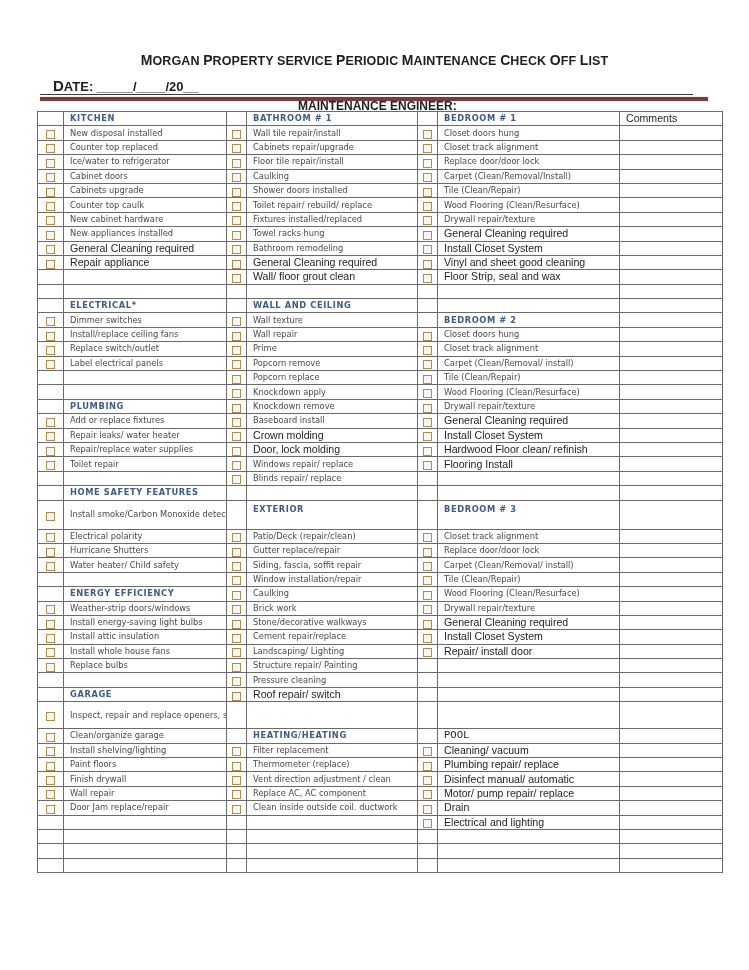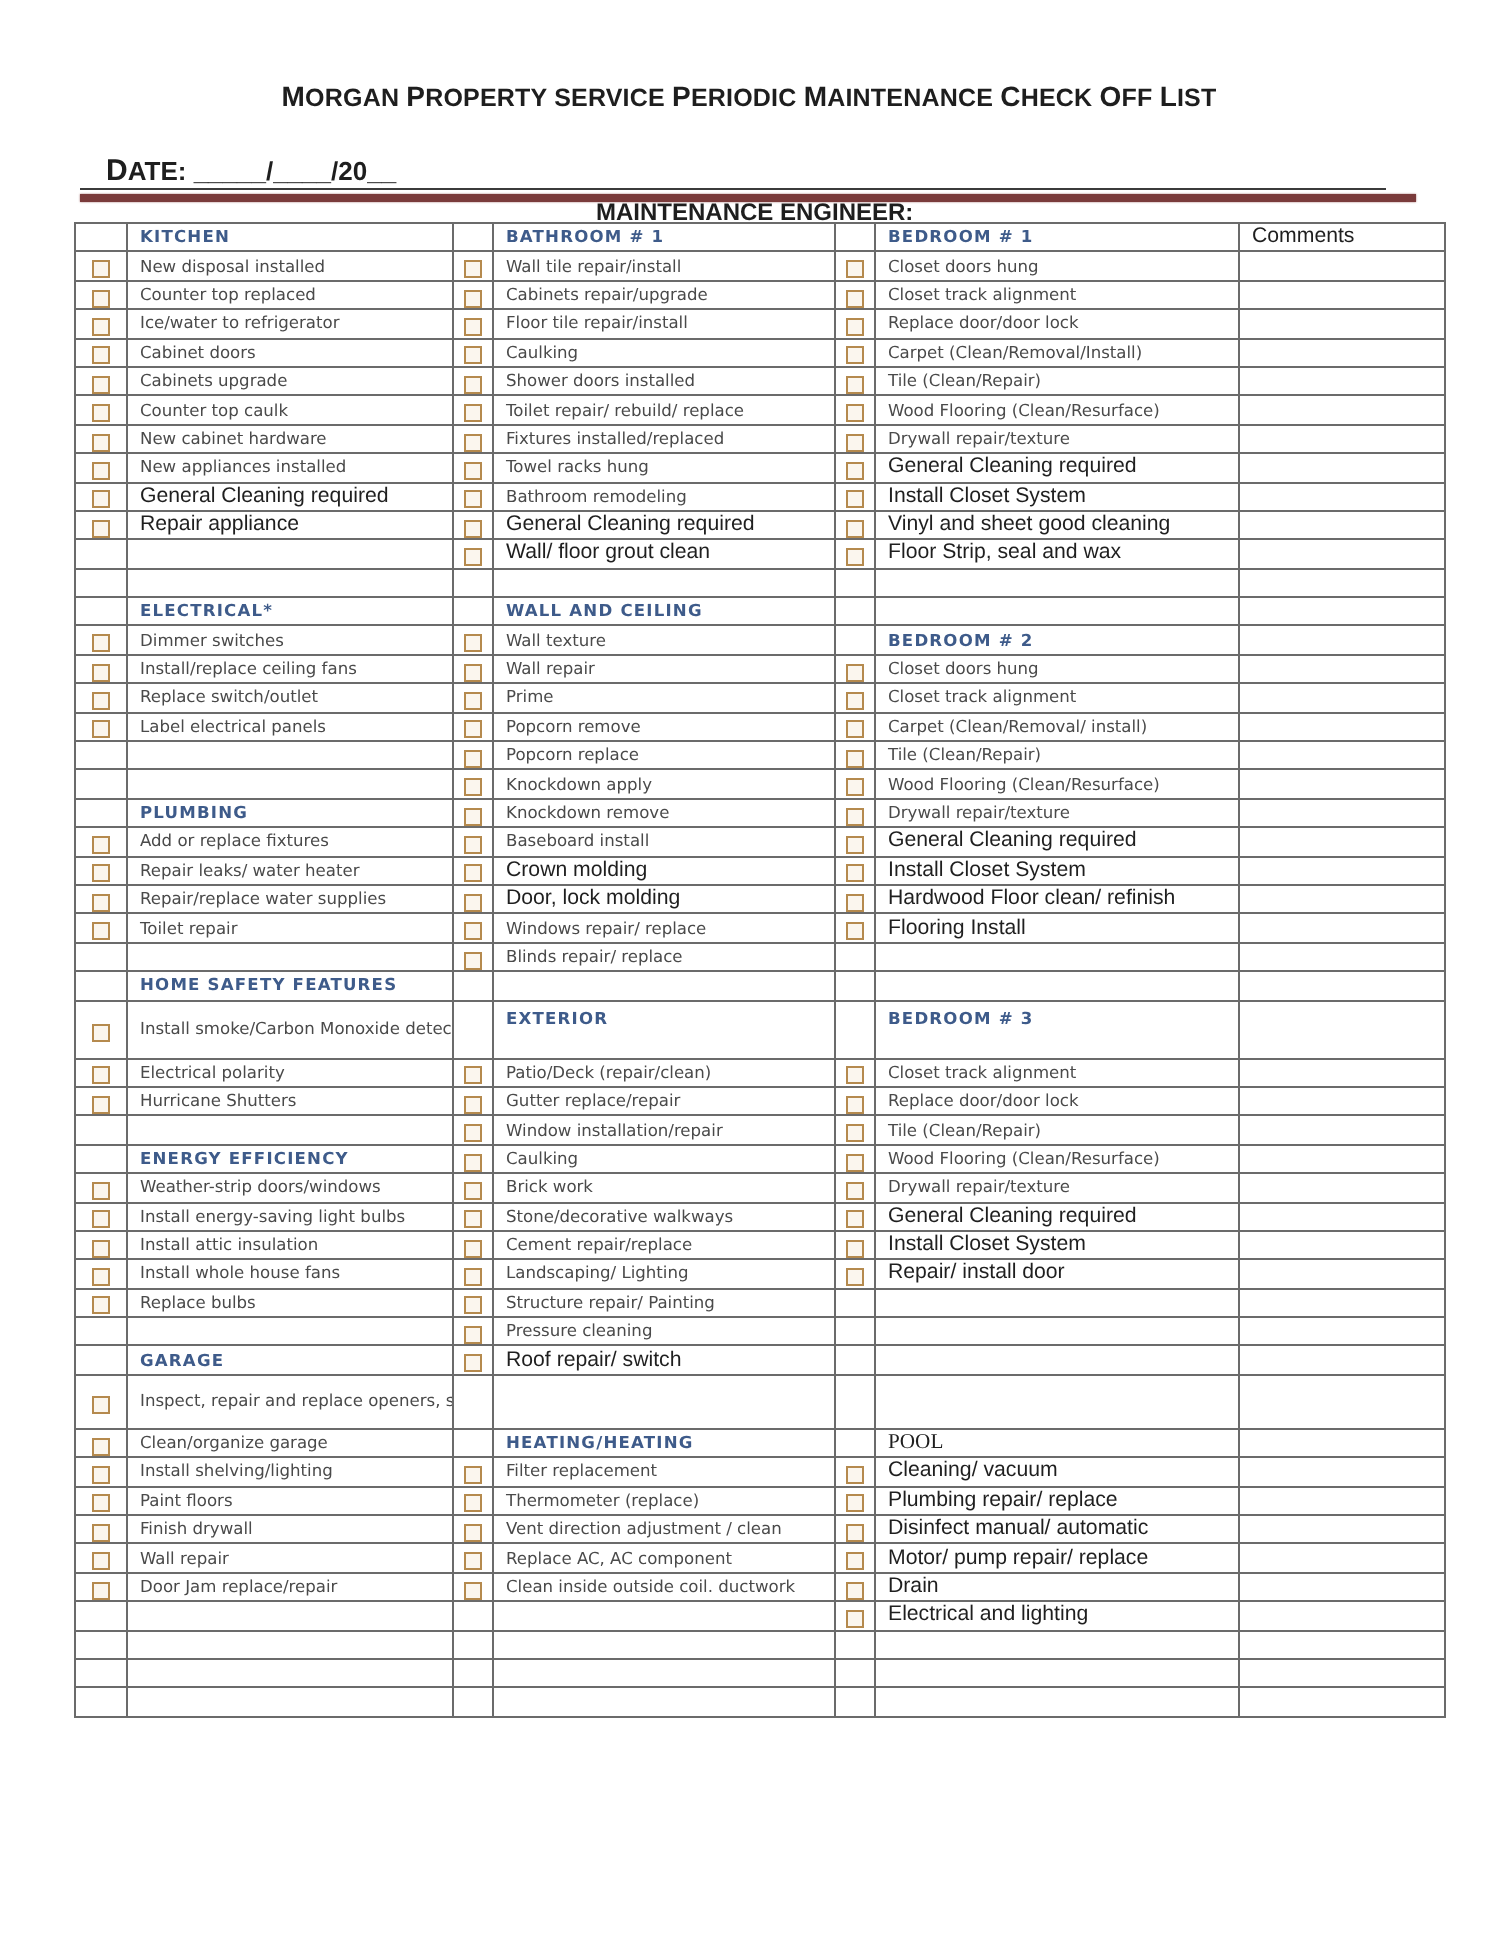--- a/index.html
+++ b/index.html
@@ -1,18 +1,18 @@
 <!DOCTYPE html>
 <html><head>
 <meta charset="utf-8">
 <style>
   html, body { margin: 0; padding: 0; background: #ffffff; }
   body { width: 749px; height: 970px; position: relative; overflow: hidden; font-family: "DejaVu Sans", sans-serif; }
   .title {
-    position: absolute; left: 0; width: 749px; top: 40px; text-align: center;
+    position: absolute; left: 0; width: 749px; top: 52px; text-align: center;
     font-family: "Liberation Sans", sans-serif; font-weight: bold; font-size: 12.5px; color: #1e1e1e;
     letter-spacing: 0.1px;
   }
   .title .big { font-size: 14px; }
   .date-line {
     position: absolute; left: 53px; top: 77px; font-family: "Liberation Sans", sans-serif;
     font-weight: bold; color: #1e1e1e; font-size: 13px;
   }
   .date-line .big { font-size: 15px; }
   .eng-line {
@@ -31,21 +31,21 @@
   }
   table.grid td.cb { padding: 0; text-align: center; }
   td.tall { height: 26px !important; }
   .cbox {
     display: inline-block; width: 7px; height: 7px; border: 1px solid #b58a4e;
     background: #fbf6ee; vertical-align: middle; margin-top: 1px;
   }
   .t-h { font-family: "DejaVu Sans", sans-serif; font-weight: bold; font-size: 8.3px; color: #3e5b8a; letter-spacing: 0.6px; }
   .t-s { font-family: "DejaVu Sans", sans-serif; font-size: 8.3px; color: #4a4a4a; }
   .t-l { font-family: "Liberation Sans", sans-serif; font-size: 10.6px; color: #1f1f1f; }
-  .t-p { font-family: Liberation Serif, serif; font-size: 10.6px; color: #1f1f1f; }
+  .t-p { font-family: Liberation Mono, monospace; font-size: 10.6px; color: #1f1f1f; }
   .t-c { font-family: "Liberation Sans", sans-serif; font-size: 10.6px; color: #1f1f1f; padding-left: 6px; }
   .wrap { white-space: normal; line-height: 12px; }
   .top { vertical-align: top !important; padding-top: 2px !important; }
 </style>
 </head>
 <body>
 
 <div class="title" id="title"><span class="big">M</span><span>ORGAN </span><span class="big">P</span><span>ROPERTY SERVICE </span><span class="big">P</span><span>ERIODIC </span><span class="big">M</span><span>AINTENANCE </span><span class="big">C</span><span>HECK </span><span class="big">O</span><span>FF </span><span class="big">L</span><span>IST</span></div>
 
 <div class="date-line">
@@ -332,20 +332,29 @@
       <tr>
         <td class="cb"><span class="cbox"></span></td>
         <td class="t-s">Hurricane Shutters</td>
         <td class="cb"><span class="cbox"></span></td>
         <td class="t-s">Gutter replace/repair</td>
         <td class="cb"><span class="cbox"></span></td>
         <td class="t-s">Replace door/door lock</td>
         <td class="t-c"></td>
       </tr>
       <tr>
+        <td class="cb"><span class="cbox"></span></td>
+        <td class="t-s">Water heater/ Child safety</td>
+        <td class="cb"><span class="cbox"></span></td>
+        <td class="t-s">Siding, fascia, soffit repair</td>
+        <td class="cb"><span class="cbox"></span></td>
+        <td class="t-s">Carpet (Clean/Removal/ install)</td>
+        <td class="t-c"></td>
+      </tr>
+      <tr>
         <td class="cb"></td>
         <td class=""></td>
         <td class="cb"><span class="cbox"></span></td>
         <td class="t-s">Window installation/repair</td>
         <td class="cb"><span class="cbox"></span></td>
         <td class="t-s">Tile (Clean/Repair)</td>
         <td class="t-c"></td>
       </tr>
       <tr>
         <td class="cb"></td>

